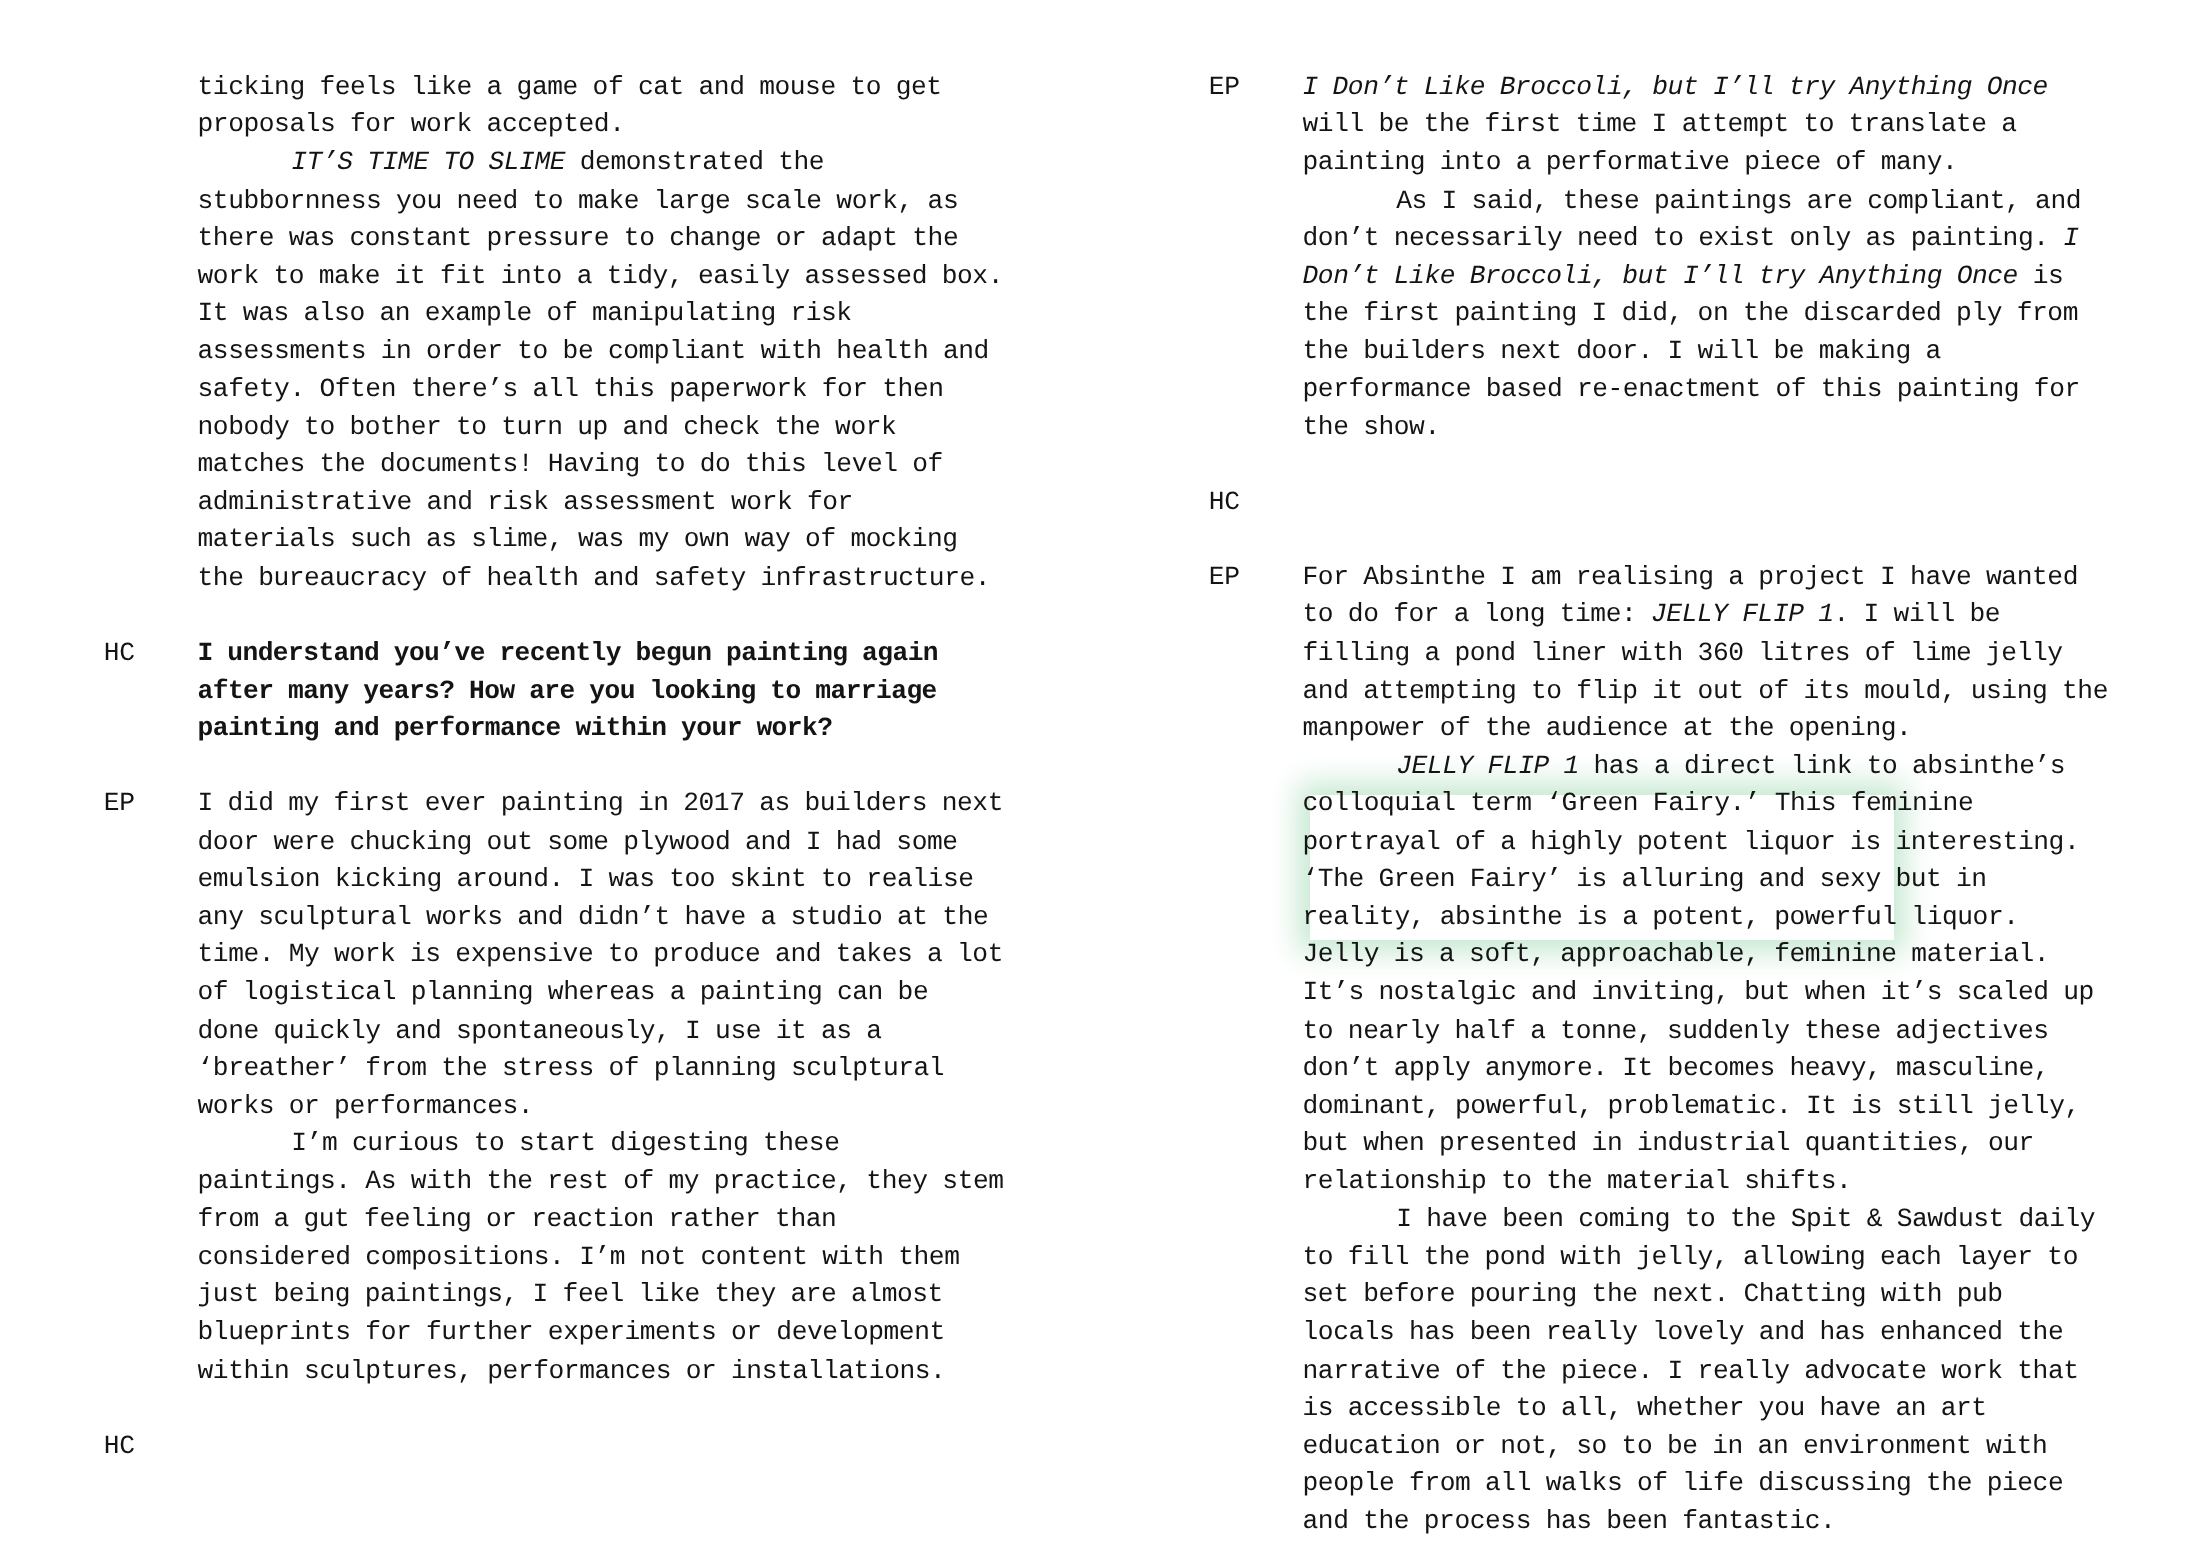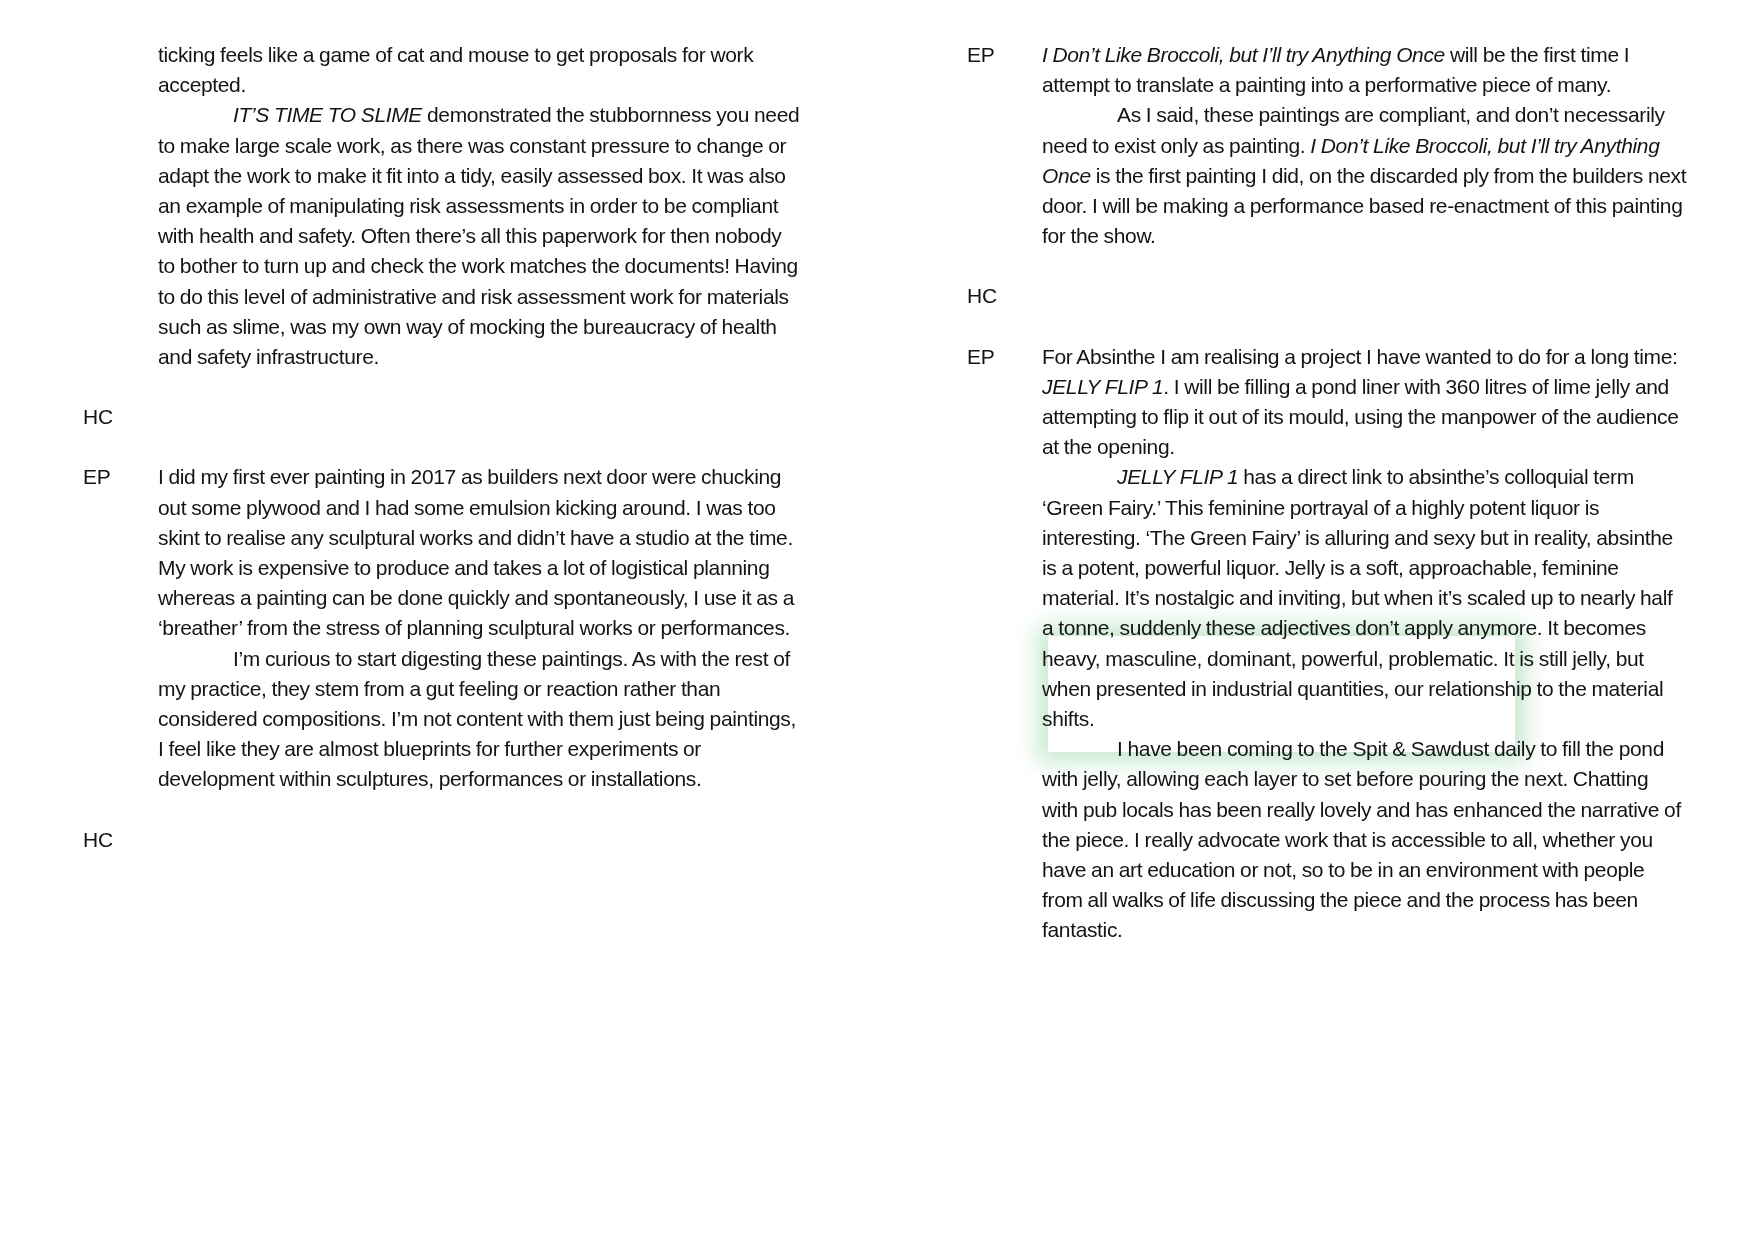--- a/index.html
+++ b/index.html
@@ -2,21 +2,21 @@
 <html><head>
 <meta charset="utf-8">
 <style>
   html, body { margin: 0; padding: 0; background: #ffffff; }
   body {
     width: 1749px; height: 1241px; position: relative; overflow: hidden;
     font-family: "Liberation Sans", sans-serif;
     color: #141414;
   }
   .column {
-    position: absolute; top: 40px;
+    position: absolute; top: 56px; font-family: Liberation Mono, monospace;
   }
   .col-left { left: 83px; width: 720px; }
   .col-right { left: 967px; width: 720px; }
   .entry {
     display: flex; align-items: flex-start;
     margin-bottom: 30px;
   }
   .entry.cont { margin-bottom: 30px; }
   .speaker {
     width: 75px; flex: 0 0 75px;
@@ -50,20 +50,23 @@
 
 <div class="column col-left">
   <div class="entry cont nospeaker">
     <div class="body-text">
         <p><span>ticking feels like a game of cat and mouse to get proposals for work accepted.</span></p>
         <p class="indent"><em>IT’S TIME TO SLIME</em><span> demonstrated the stubbornness you need to make large scale work, as there was constant pressure to change or adapt the work to make it fit into a tidy, easily assessed box. It was also an example of manipulating risk assessments in order to be compliant with health and safety. Often there’s all this paperwork for then nobody to bother to turn up and check the work matches the documents! Having to do this level of administrative and risk assessment work for materials such as slime, was my own way of mocking the bureaucracy of health and safety infrastructure.</span></p>
       </div>
   </div>
   <div class="entry question">
     <div class="speaker">HC</div>
+    <div class="body-text">
+        <p><span>I understand you’ve recently begun painting again after many years? How are you looking to marriage painting and performance within your work?</span></p>
+      </div>
   </div>
   <div class="entry answer">
     <div class="speaker">EP</div>
     <div class="body-text">
         <p><span>I did my first ever painting in 2017 as builders next door were chucking out some plywood and I had some emulsion kicking around. I was too skint to realise any sculptural works and didn’t have a studio at the time. My work is expensive to produce and takes a lot of logistical planning whereas a painting can be done quickly and spontaneously, I use it as a ‘breather’ from the stress of planning sculptural works or performances.</span></p>
         <p class="indent"><span>I’m curious to start digesting these paintings. As with the rest of my practice, they stem from a gut feeling or reaction rather than considered compositions. I’m not content with them just being paintings, I feel like they are almost blueprints for further experiments or development within sculptures, performances or installations.</span></p>
       </div>
   </div>
   <div class="entry question">
     <div class="speaker">HC</div>

